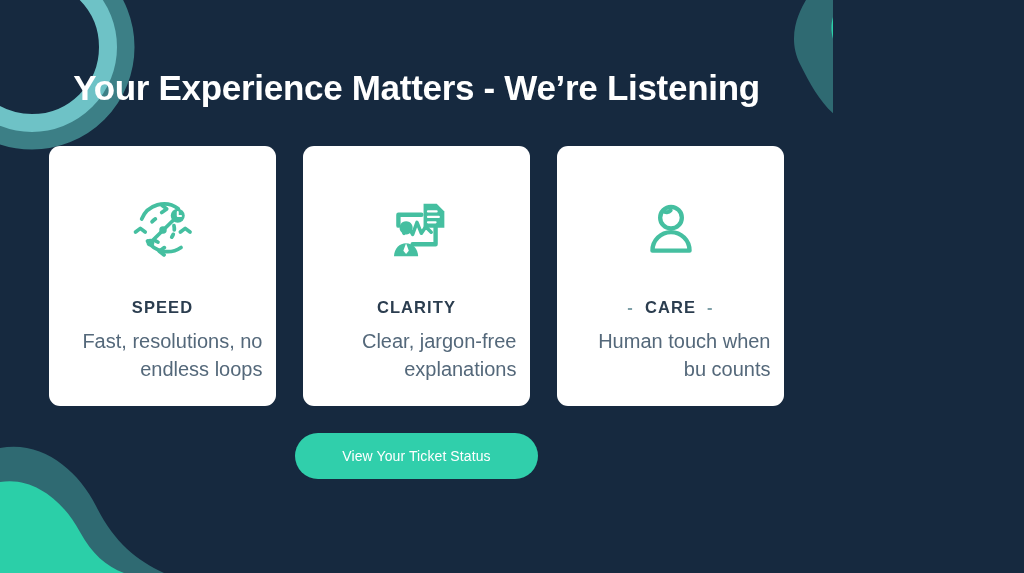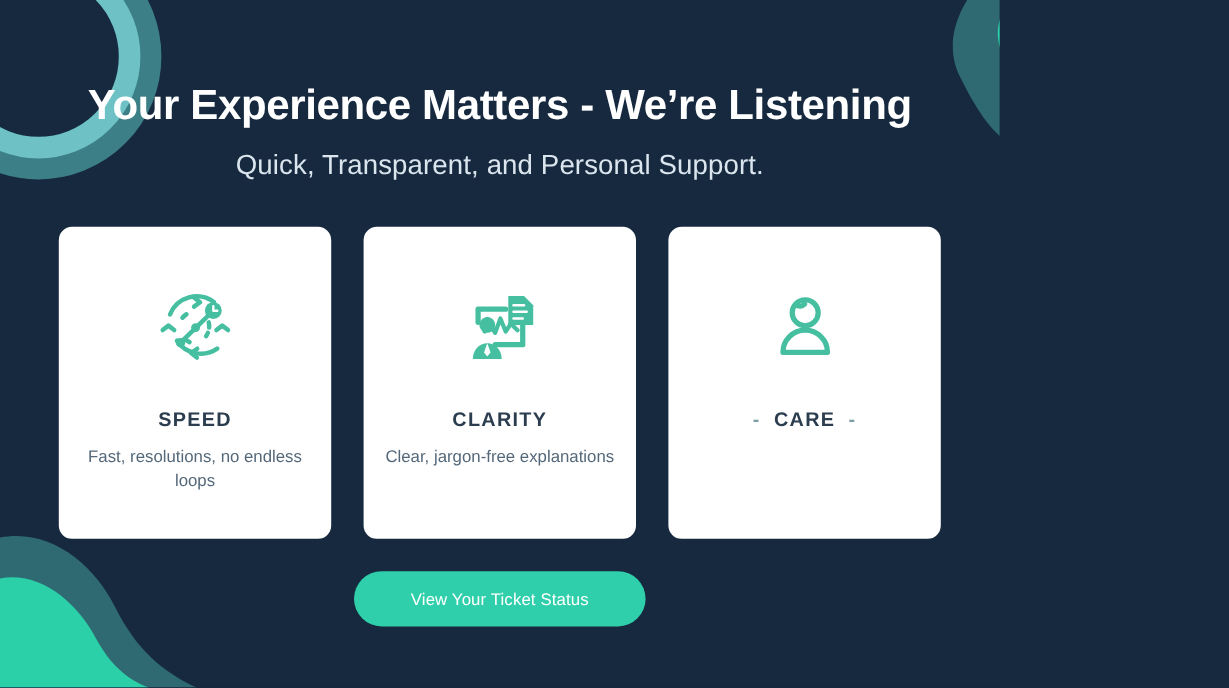--- a/index.html
+++ b/index.html
@@ -68,24 +68,24 @@
     color:#2b3d4f;
     display:flex; align-items:flex-start; gap:11px;
   }
   .title-dash {
     color:#7fa0a8;
     font-weight:bold;
     font-size:16.5px;
   }
   .card-desc {
     margin-top:11px;
-    font-size:14px;
+    font-size:20px;
     line-height:1.38;
     color:#54687a;
-    text-align:center;
+    text-align:right;
     width:200px;
   }
   .cta-wrap { margin-top:27px; }
   .cta {
     background:#30cfab;
     color:#ffffff;
     border:none;
     border-radius:999px;
     font-family:"Liberation Sans", sans-serif;
     font-size:14px;
@@ -119,21 +119,20 @@
                C114,542 136,560 164,573 Z" fill="#2f6a72"></path>
       <path d="M0,573 L0,482 C34,476 64,502 80,532
                C92,554 106,566 124,573 Z" fill="#2bcfa8"></path>
     </g>
   </svg>
 
   <div class="content">
 
     <h1 class="hero-title">Your Experience Matters - We’re Listening</h1>
 
-    <p class="hero-sub">Quick, Transparent, and Personal Support.</p>
 
     <div class="cards">
 
       <div class="card">
         <div class="card-icon">
           <svg viewBox="0 0 64 64" width="70" height="70" fill="none" stroke="#45bfa0" stroke-width="3.4" stroke-linecap="round" stroke-linejoin="round">
 
             <path d="M46,12.5 A22,22 0 0 0 12.5,22"></path>
             <path d="M17.8,42 A22,22 0 0 0 48.5,48"></path>
 
@@ -204,20 +203,21 @@
             <circle cx="32" cy="20" r="10.5"></circle>
             <path d="M24.5,13.5 a5,5 0 0 0 7,-0.5"></path>
             <path d="M14,52 a18,18 0 0 1 36,0 z"></path>
           </svg>
         </div>
         <div class="card-title">
           <span class="title-dash">-</span>
           <span>CARE</span>
           <span class="title-dash">-</span>
         </div>
+        <div class="card-desc">Human touch when bu counts</div>
       </div>
 
     </div>
 
     <div class="cta-wrap">
       <button class="cta">View Your Ticket Status</button>
     </div>
 
   </div>
 </div>

